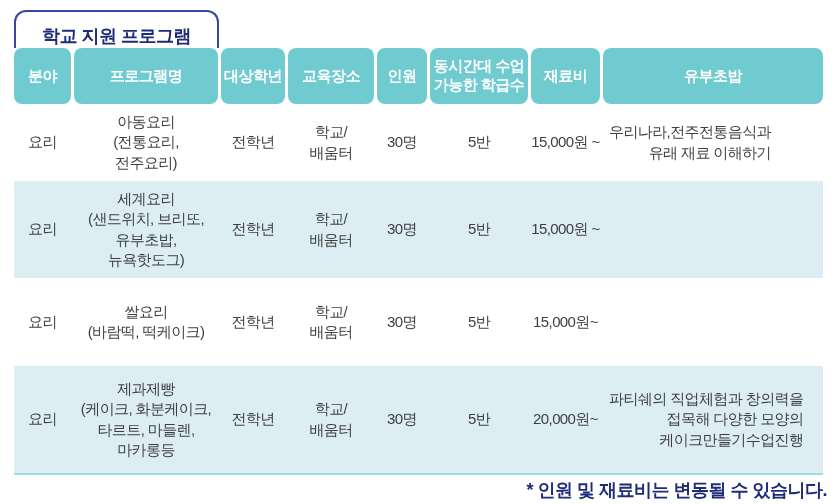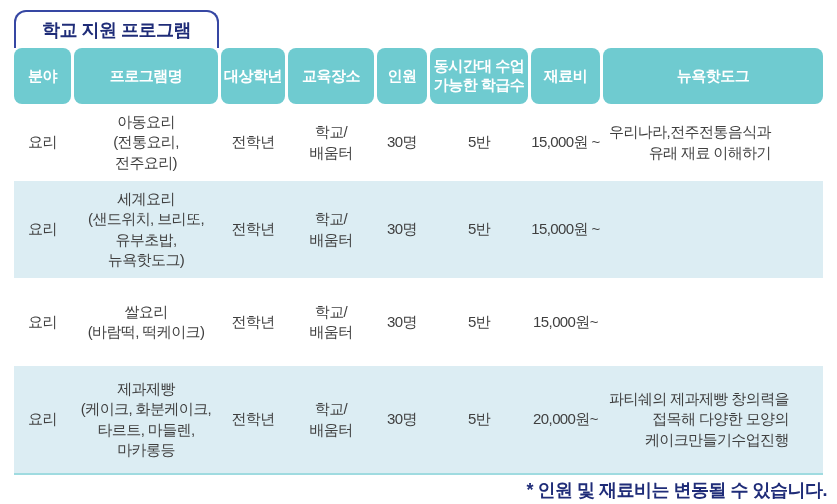--- a/index.html
+++ b/index.html
@@ -4,21 +4,21 @@
 <style>
   html,body{margin:0;padding:0;background:#ffffff;}
   body{width:837px;height:504px;font-family:"Liberation Sans","DejaVu Sans",sans-serif;}
   .canvas{position:relative;width:837px;height:504px;background:#ffffff;overflow:hidden;}
 
   
   .title-box{
     position:absolute;left:14px;top:10px;width:205px;height:38px;
     border:2px solid #3647A3;border-bottom:none;
     border-radius:12px 12px 0 0;
-    display:flex;align-items:center;justify-content:center;
+    display:flex;align-items:flex-end;justify-content:center;
     box-sizing:border-box;
   }
   .title-text{
     font-size:18px;font-weight:bold;color:#1F2C78;letter-spacing:-0.5px;
   }
 
   
   .table{position:absolute;left:14px;top:48px;width:809px;}
   .grid-row{
     display:grid;
@@ -65,21 +65,21 @@
 
     <div class="grid-row header-row">
       <div class="hcell">분야</div>
       <div class="hcell">프로그램명</div>
       <div class="hcell">대상학년</div>
       <div class="hcell">교육장소</div>
       <div class="hcell">인원</div>
       <div class="hcell">동시간대 수업
 가능한 학급수</div>
       <div class="hcell">재료비</div>
-      <div class="hcell">뉴욕핫도그</div>
+      <div class="hcell">유부초밥</div>
     </div>
 
     <div class="grid-row body-row row-h1">
       <div class="cell">요리</div>
       <div class="cell">아동요리
 (전통요리,
 전주요리)</div>
       <div class="cell">전학년</div>
       <div class="cell">학교/
 배움터</div>
@@ -121,21 +121,21 @@
       <div class="cell">제과제빵
 (케이크, 화분케이크,
 타르트, 마들렌,
 마카롱등</div>
       <div class="cell">전학년</div>
       <div class="cell">학교/
 배움터</div>
       <div class="cell">30명</div>
       <div class="cell">5반</div>
       <div class="cell">20,000원~</div>
-      <div class="cell content">파티쉐의 제과제빵 창의력을
+      <div class="cell content">파티쉐의 직업체험과 창의력을
 접목해 다양한 모양의
 케이크만들기수업진행</div>
     </div>
 
     <div class="bottom-line"></div>
   </div>
 
   <div class="footnote">* 인원 및 재료비는 변동될 수 있습니다.</div>
 
 </div>

